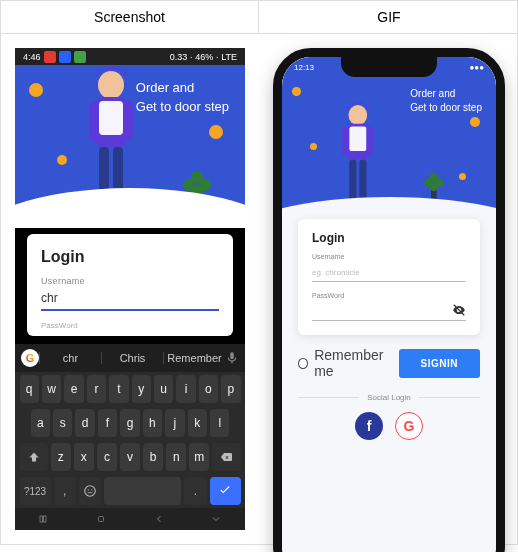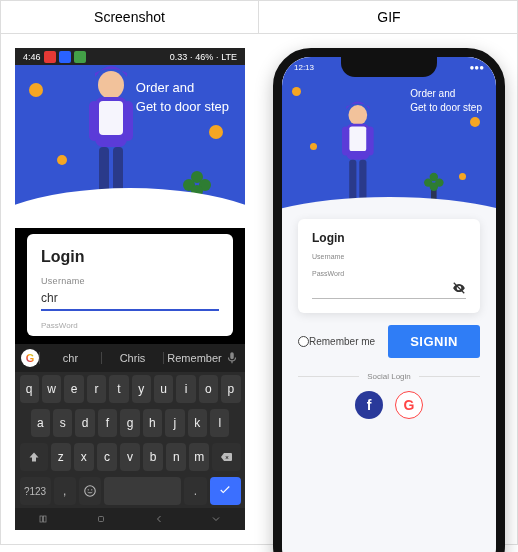--- a/index.html
+++ b/index.html
@@ -52,23 +52,23 @@
 .hero2::after{ content:""; position:absolute; bottom:-28px; left:-10%; width:120%; height:56px; background:#f6f7fa; border-radius:50% 50% 0 0/40px 40px 0 0; transform:scaleX(1.2);}
 .hero2 .hero-text{ top:10px; right:14px; font-size:10px; }
 .card2{ margin:-6px 16px 0; background:#fff; border-radius:6px; box-shadow:0 2px 10px rgba(0,0,0,.1); padding:12px 14px 14px; position:relative; z-index:2;}
 .login-t2{ font-weight:700; font-size:12px; color:#222; margin-bottom:8px;}
 .lbl3{ font-size:7px; color:#888; margin-bottom:1px;}
 .inp2{ border:none; border-bottom:1px solid #bbb; font-size:8px; padding:3px 0 4px; width:100%; outline:none; color:#555;}
 .inp2::placeholder{color:#bbb;}
 .prow{ position:relative; margin-top:10px;}
 .eye{ position:absolute; right:0; bottom:4px; width:14px; height:14px; color:#333;}
 .row-actions{ margin:12px 16px 0; display:flex; align-items:center; justify-content:space-between;}
-.remember{ display:flex; align-items:center; gap:0; font-size:10px; color:#444;}
+.remember{ display:flex; align-items:center; gap:6px; font-size:14px; color:#444;}
 .radio{ width:11px; height:11px; border:1.5px solid #444; border-radius:50%; background:#fff;}
-.signin{ background:#2f7df6; color:#fff; font-weight:700; font-size:13px; letter-spacing:.5px; padding:9px 22px; border-radius:3px; border:none; cursor:pointer;}
+.signin{ background:#2f7df6; color:#fff; font-weight:700; font-size:10px; letter-spacing:.5px; padding:9px 22px; border-radius:3px; border:none; cursor:pointer;}
 .sl{ display:flex; align-items:center; justify-content:center; gap:8px; margin:14px 16px 0; font-size:8px; color:#888;}
 .sl::before,.sl::after{ content:""; flex:1; height:1px; background:#ddd;}
 .socials{ display:flex; justify-content:center; gap:12px; margin-top:10px;}
 .sbtn{ width:28px; height:28px; border-radius:50%; display:flex; align-items:center; justify-content:center; color:#fff; font-weight:700; font-size:14px; cursor:pointer;}
 .fb{ background:#29399a;}
 .go{ background:#fff; border:1.5px solid #f44; color:#f44;}
 .nav2{ margin-top:auto; height:20px; background:#fff; border-top:1px solid #e5e5e5; display:flex; justify-content:space-around; align-items:center;}
 .nav2 .navb{ color:#999;}
 </style>
 </head>
@@ -254,20 +254,21 @@
                   <circle cx="6" cy="28" r="6" fill="#2e7d32"></circle>
                   <circle cx="22" cy="28" r="6" fill="#2e7d32"></circle>
                   <circle cx="14" cy="34" r="6" fill="#2e7d32"></circle>
               </g>
             </svg>
           </div>
 
           <div class="card2">
             <div class="login-t2">Login</div>
             <div class="lbl3">Username</div>
+            <input class="inp2" placeholder="eg. chromicle" style="">
             <div class="prow">
               <div class="lbl3">PassWord</div>
               <input class="inp2" type="password" style="">
               <svg class="eye" viewBox="0 0 24 24">
                   <path fill="currentColor" d="M12 5c-7 0-10 7-10 7s3 7 10 7 10-7 10-7-3-7-10-7zm0 11a4 4 0 1 1 0-8 4 4 0 0 1 0 8z"></path>
                   <line x1="3" y1="3" x2="21" y2="21" stroke="currentColor" stroke-width="2"></line>
                 </svg>
             </div>
           </div>
 

